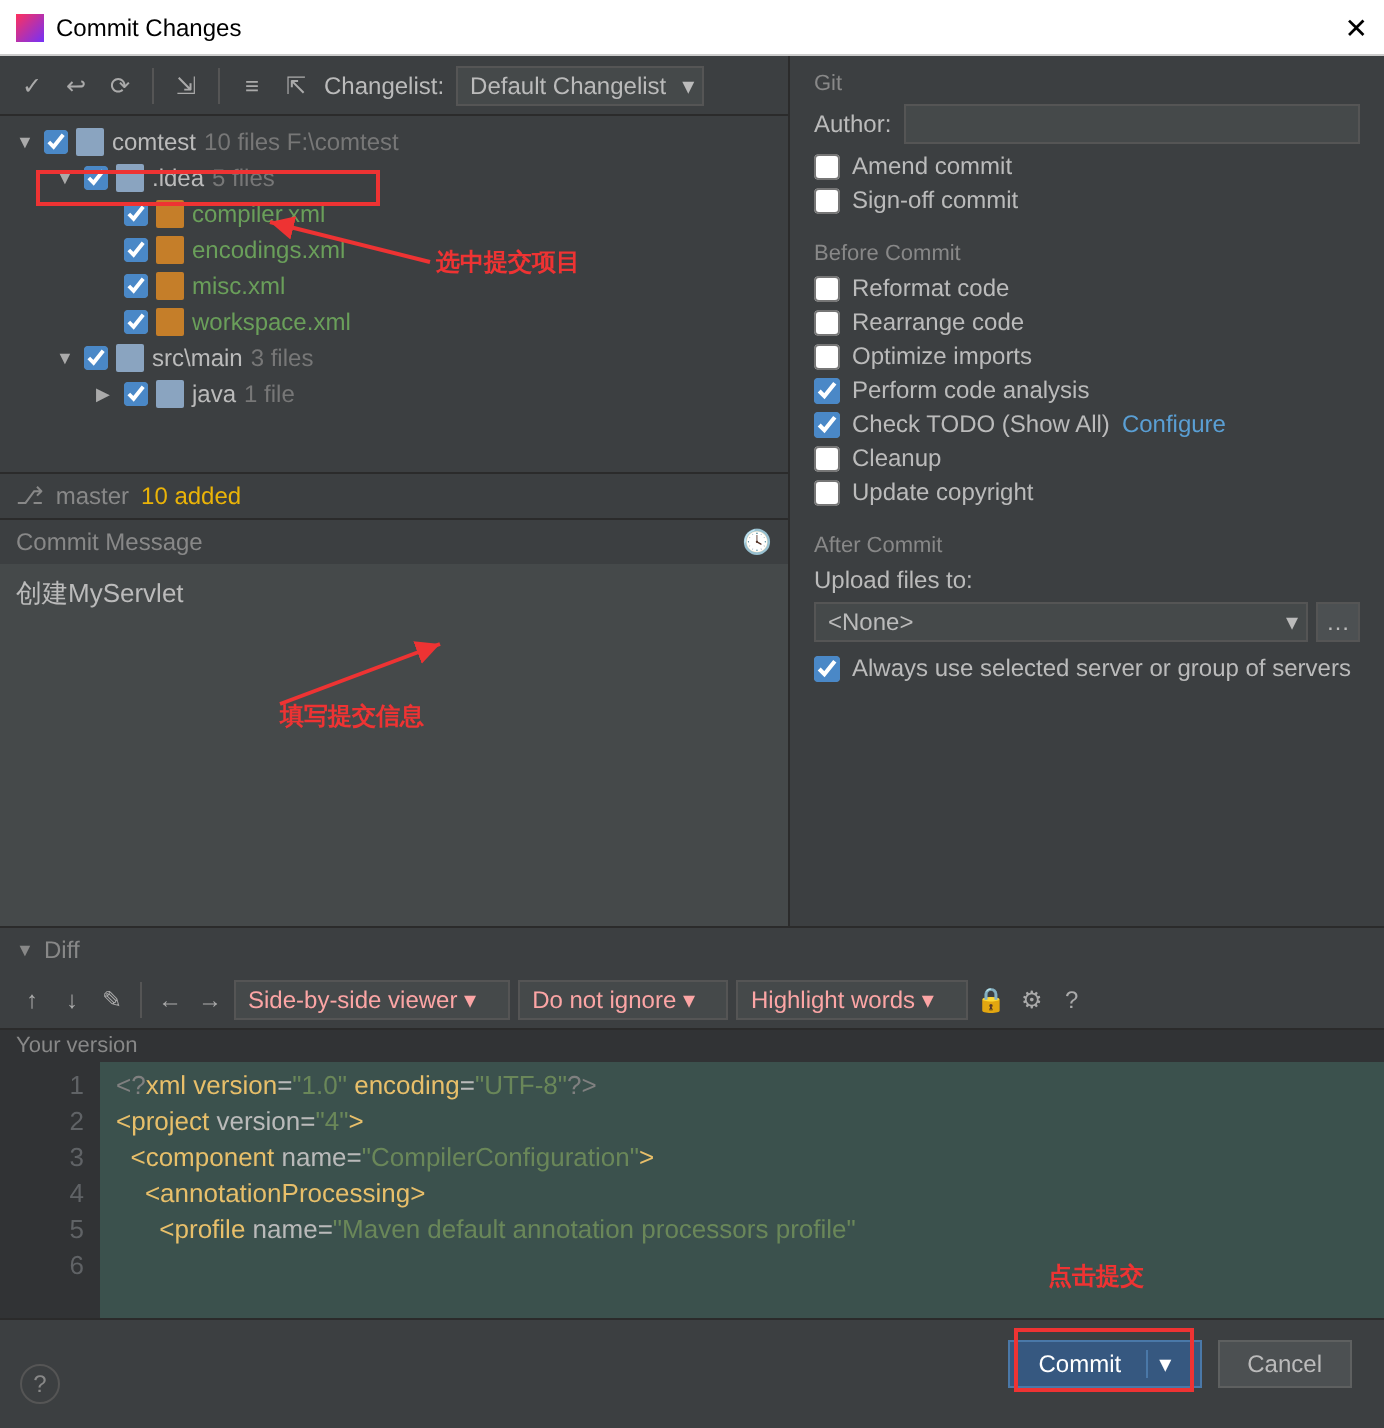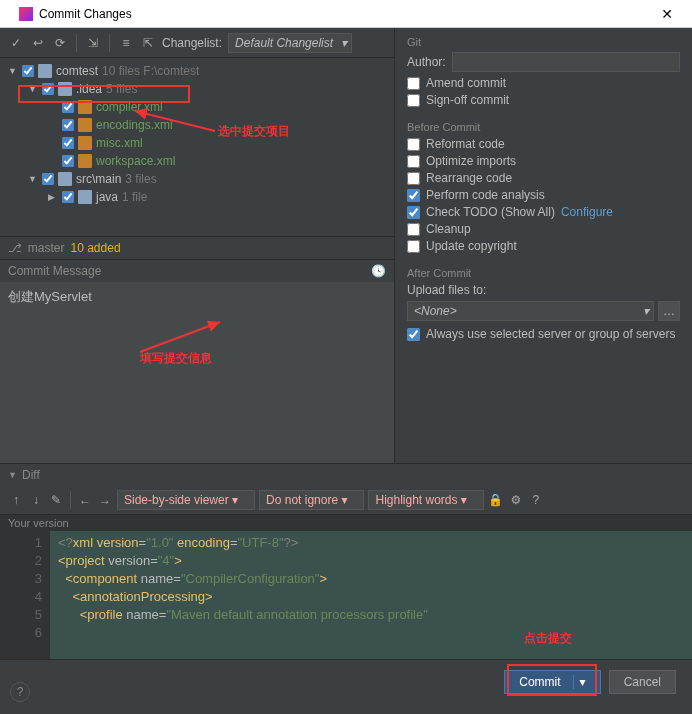--- a/index.html
+++ b/index.html
@@ -1,27 +1,27 @@
 <!DOCTYPE html>
 <html><head>
 <meta charset="utf-8">
 <style>
 * { margin: 0; padding: 0; box-sizing: border-box; font-family: "Segoe UI", Arial, sans-serif; }
 body { background: #3c3f41; color: #bbb; font-size: 12px; width: 692px; height: 714px; overflow: hidden; }
-.titlebar { background: #fff; color: #000; height: 28px; display: flex; align-items: center; padding: 0 19px; border-bottom: 1px solid #ccc; }
+.titlebar { background: #fff; color: #000; height: 28px; display: flex; align-items: center; padding: 0 8px; border-bottom: 1px solid #ccc; }
 .titlebar span.t { flex: 1; }
 .close-x { font-size: 14px; cursor: pointer; }
 .main-row { display: flex; height: 435px; }
 .left-col { width: 395px; display: flex; flex-direction: column; border-right: 1px solid #2b2b2b; }
 .right-col { flex: 1; padding: 8px 12px; overflow: hidden; }
 .toolbar { height: 30px; display: flex; align-items: center; gap: 6px; padding: 0 8px; border-bottom: 1px solid #2b2b2b; }
 .toolbar .ic { width: 16px; height: 16px; display: inline-flex; align-items: center; justify-content: center; color: #aaa; }
 .sep { width: 1px; height: 18px; background: #555; margin: 0 2px; }
 .cl-label { color: #bbb; font-size: 12px; }
-.cl-select { background: #45494a; border: 1px solid #555; color: #bbb; padding: 2px 18px 2px 6px; font-size: 12px; position: relative; font-style: italic; }
+.cl-select { background: #45494a; border: 1px solid #555; color: #bbb; padding: 2px 18px 2px 6px; font-size: 12px; position: relative; }
 .cl-select::after { content: "▾"; position: absolute; right: 4px; }
 .tree { flex: 1; padding: 4px 0; overflow: auto; background: #3c3f41; }
 .tree-row { display: flex; align-items: center; height: 18px; padding-left: 8px; white-space: nowrap; }
 .tree-row .arrow { width: 10px; color: #aaa; font-size: 9px; }
 .tree-row input[type=checkbox] { margin: 0 4px; accent-color: #4a88c7; width: 12px; height: 12px; }
 .folder-ic, .file-ic { width: 14px; height: 14px; margin-right: 4px; display: inline-block; }
 .folder-ic { background: #8aa4c0; border-radius: 1px; }
 .file-ic { background: #c57e29; border-radius: 1px; }
 .node-text { color: #bbb; }
 .node-text.green { color: #6a9f5a; }
@@ -193,25 +193,25 @@
         <span>Sign-off commit</span>
       </div>
 
     <div class="section-label" style="margin-top:14px">Before Commit</div>
     <div class="chk-row">
         <input type="checkbox" style="">
         <span>Reformat code</span>
       </div>
     <div class="chk-row">
         <input type="checkbox" style="">
+        <span>Rearrange code</span>
+      </div>
+    <div class="chk-row">
+        <input type="checkbox" style="">
         <span>Optimize imports</span>
-      </div>
-    <div class="chk-row">
-        <input type="checkbox" style="">
-        <span>Rearrange code</span>
       </div>
     <div class="chk-row">
         <input type="checkbox" checked="" style="">
         <span>Perform code analysis</span>
       </div>
     <div class="chk-row">
         <input type="checkbox" checked="" style="">
         <span>Check TODO (Show All)</span> 
         <span class="link">Configure</span>
       </div>

